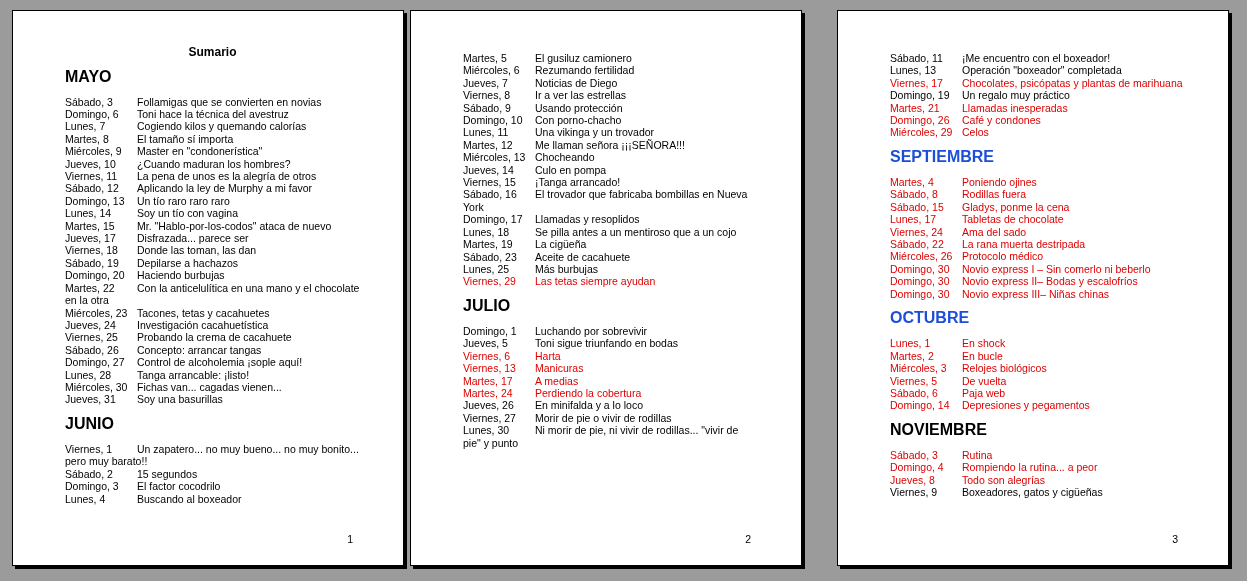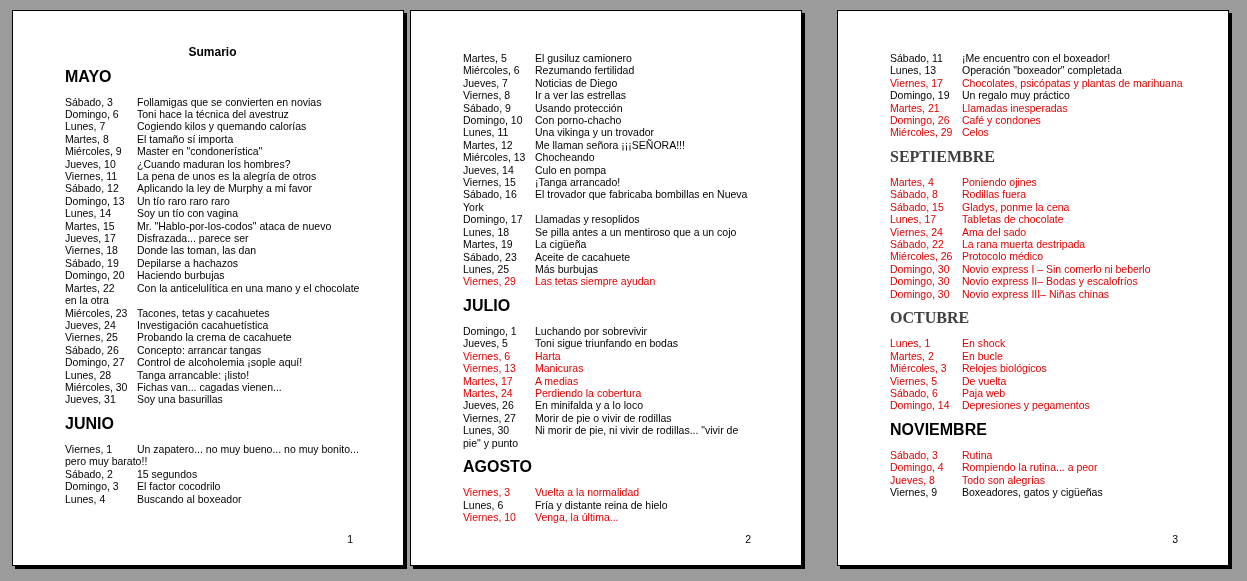--- a/index.html
+++ b/index.html
@@ -35,21 +35,21 @@
     margin-bottom: 12.4px;
   }
   .section { margin-top: 12.4px; }
   .sections > .section:first-child { margin-top: 0; }
   .month {
     font-weight: bold;
     font-size: 16px;
     line-height: 12.4px;
     margin-bottom: 12.4px;
   }
-  .month.red { color: #404040; font-family: Liberation Serif, serif; }
+  .month.red { color: #1d4ed8; }
   .entry { color: #000000; }
   .entry.red { color: #dd0000; }
   .entry .date {
     display: inline-block;
     width: 72px;
     vertical-align: baseline;
   }
   .page-number {
     position: absolute;
     right: 50px;
@@ -142,28 +142,20 @@
               <div class="entry"><span class="date">Jueves, 5</span><span class="etitle">Toni sigue triunfando en bodas</span></div>
               <div class="entry red"><span class="date">Viernes, 6</span><span class="etitle">Harta</span></div>
               <div class="entry red"><span class="date">Viernes, 13</span><span class="etitle">Manicuras</span></div>
               <div class="entry red"><span class="date">Martes, 17</span><span class="etitle">A medias</span></div>
               <div class="entry red"><span class="date">Martes, 24</span><span class="etitle">Perdiendo la cobertura</span></div>
               <div class="entry"><span class="date">Jueves, 26</span><span class="etitle">En minifalda y a lo loco</span></div>
               <div class="entry"><span class="date">Viernes, 27</span><span class="etitle">Morir de pie o vivir de rodillas</span></div>
               <div class="entry"><span class="date">Lunes, 30</span><span class="etitle">Ni morir de pie, ni vivir de rodillas... "vivir de pie" y punto</span></div>
             </div>
   </div>
-          <div class="section">
-    <div class="month">AGOSTO</div>
-    <div class="entries">
-              <div class="entry red"><span class="date">Viernes, 3</span><span class="etitle">Vuelta a la normalidad</span></div>
-              <div class="entry"><span class="date">Lunes, 6</span><span class="etitle">Fría y distante reina de hielo</span></div>
-              <div class="entry red"><span class="date">Viernes, 10</span><span class="etitle">Venga, la última...</span></div>
-            </div>
-  </div>
         </div>
     </div>
     <div class="page-number">2</div>
   </div>
     <div class="page" style="left: 837px;">
     <div class="content">
 
       <div class="sections">
           <div class="section">
 

